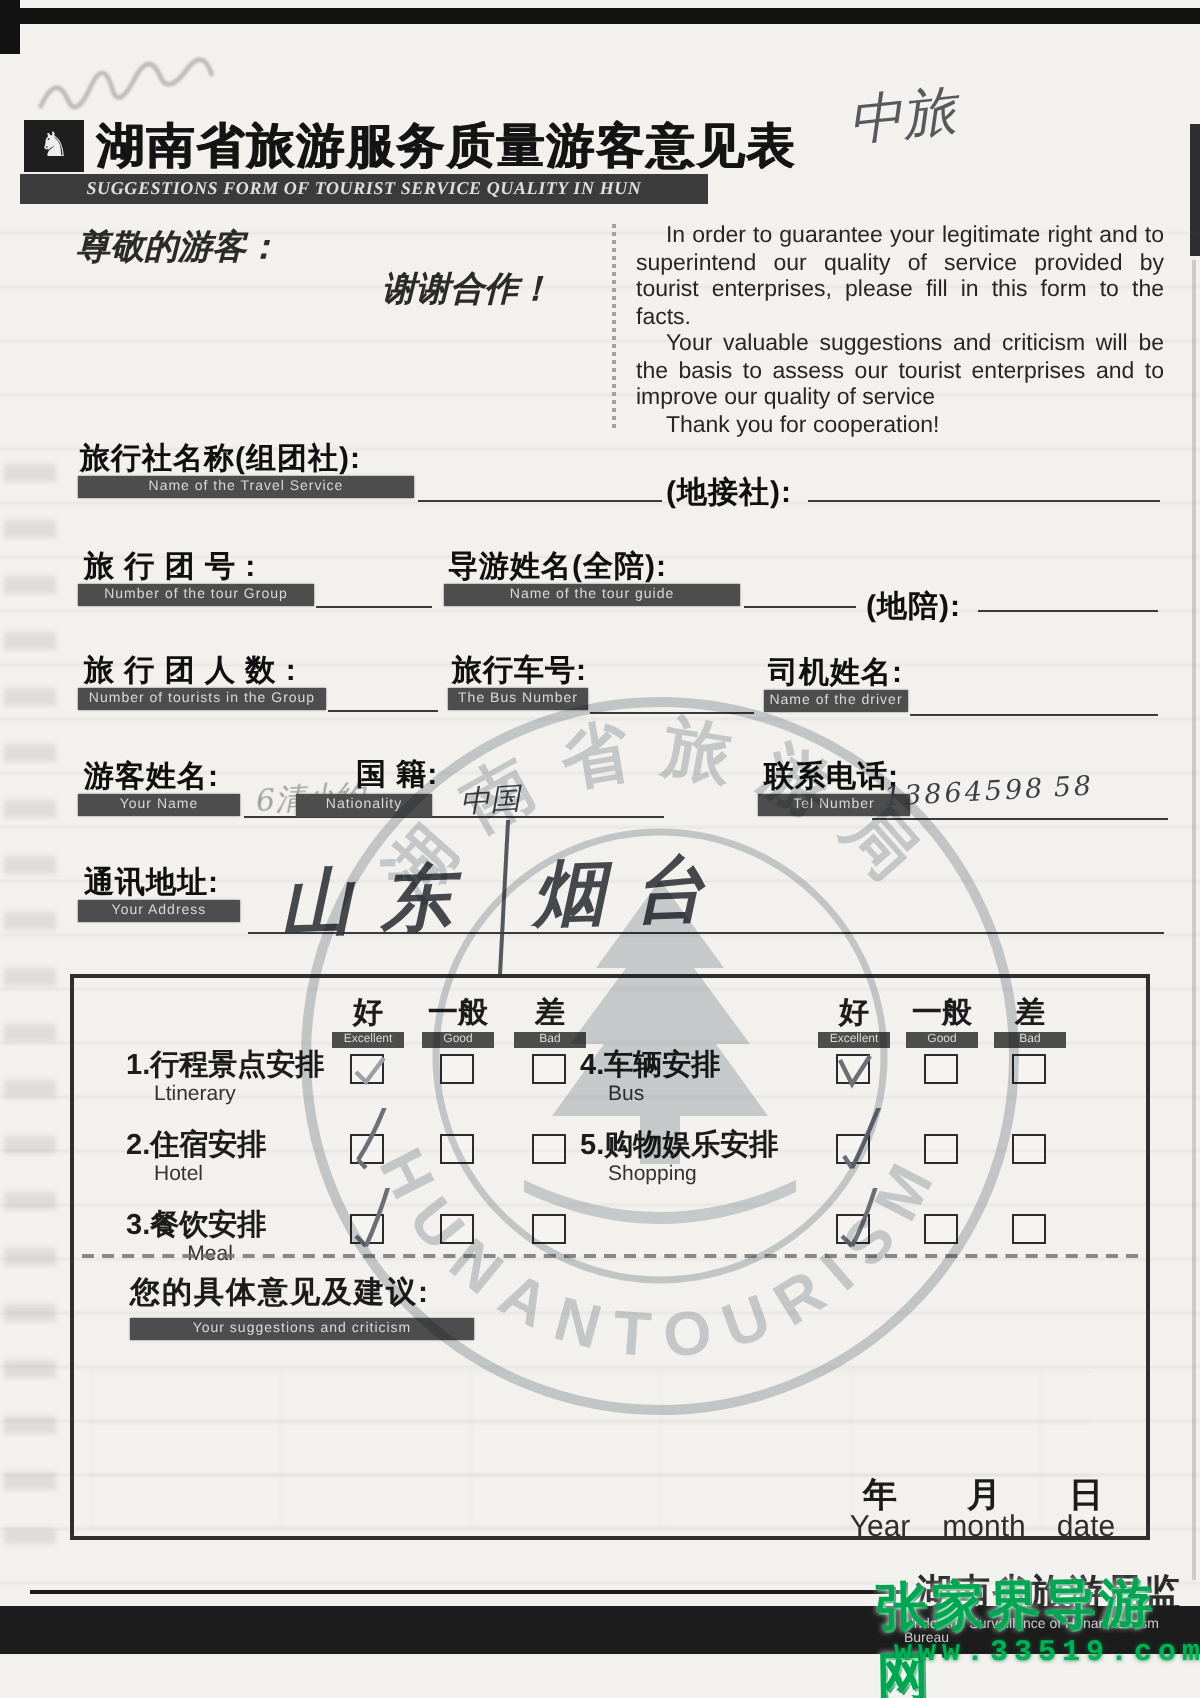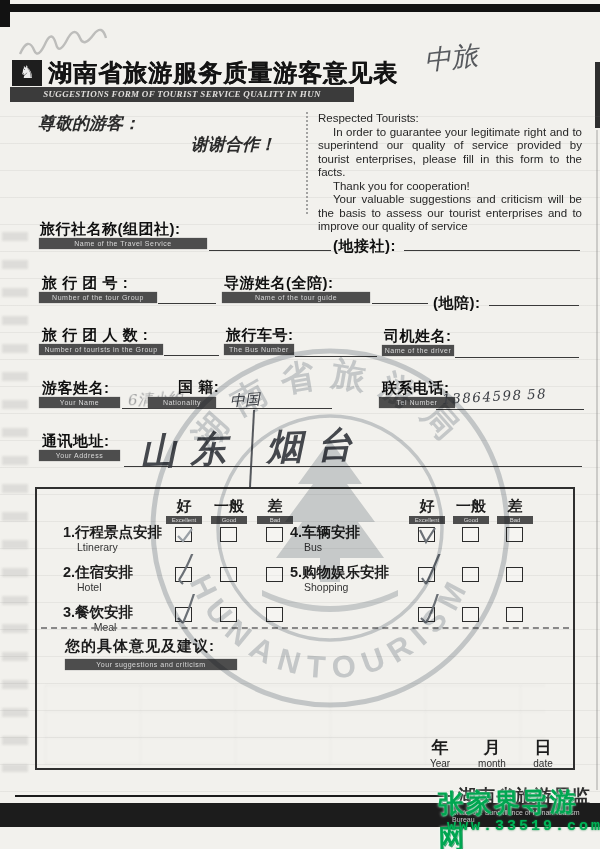--- a/index.html
+++ b/index.html
@@ -68,21 +68,21 @@
   .cb { position:absolute; width:17px; height:15px; border:1.8px solid #2b2b2b; background:rgba(255,255,255,.25); }
   .tick { position:absolute; left:-5px; top:-14px; display:none; }
   .cb.checked .tick { display:block; }
   .dash-sep { position:absolute; left:4px; top:138px; width:528px; border-top:2px dashed #6f6f6f; opacity:.8; }
   .sugg-label { position:absolute; left:28px; top:148px; font-size:15px; font-weight:bold; letter-spacing:1px; }
   .sugg-bar { position:absolute; left:28px; top:170px; width:172px; }
 
   
   .date-unit { position:absolute; width:44px; text-align:center; }
   .date-unit .zh { font-size:17px; font-weight:bold; }
-  .date-unit .en { font-size:10px; color:#2e2e2e; line-height:9px; }
+  .date-unit .en { font-size:15px; color:#2e2e2e; line-height:9px; }
 
   
   .footer-line { left:15px; top:795px; width:438px; border-top:2px solid #1a1a1a; }
   .footer-zh { left:458px; top:784px; font-size:18px; font-weight:bold; color:#2c2c2c; letter-spacing:1px; }
   .footer-bar { left:0; top:803px; width:600px; height:24px; background:#1c1c1c; }
   .footer-en { left:452px; top:809px; font-size:7px; color:#c9c9c9; }
   .wm-name { left:438px; top:785px; font-size:26px; font-weight:bold; color:#00a651;
     letter-spacing:2px; text-shadow:0 0 3px #eafff2, 1px 1px 0 #067f42; transform:rotate(-1deg); }
   .wm-url { left:447px; top:818px; font-size:15px; font-weight:bold; color:#00b257;
     letter-spacing:3px; text-shadow:0 0 2px #073; font-family:"Liberation Mono", monospace; }
@@ -109,24 +109,23 @@
 <div class="abs page-title">湖南省旅游服务质量游客意见表</div>
 <div class="abs subtitle-bar">SUGGESTIONS FORM OF TOURIST SERVICE QUALITY IN HUN</div>
 <div class="abs note-tr hand">中旅</div>
 
 <div class="abs intro-zh">
   <div>尊敬的游客：</div>
   <div class="closing">谢谢合作！</div>
 </div>
 <div class="abs intro-divider"></div>
 <div class="abs intro-en">
-  <div>Respected Tourists:</div>
   <div class="p">In order to guarantee your legitimate right and to superintend our quality of service provided by tourist enterprises, please fill in this form to the facts.</div>
+  <div class="p">Your valuable suggestions and criticism will be the basis to assess our tourist enterprises and to improve our quality of service</div>
   <div class="p">Thank you for cooperation!</div>
-  <div class="p">Your valuable suggestions and criticism will be the basis to assess our tourist enterprises and to improve our quality of service</div>
 </div>
 
 <div class="abs f-label" style="left:40px; top:220px;">旅行社名称(组团社):</div>
 <div class="abs f-bar" style="left:39px; top:238px; width:168px;">Name of the Travel Service</div>
 <div class="abs w-line" style="left:209px; top:236px; width:122px; height:15px;"></div>
 <div class="abs f-label" style="left:333px; top:237px;">(地接社):</div>
 <div class="abs w-line" style="left:404px; top:236px; width:176px; height:15px;"></div>
 
 <div class="abs f-label" style="left:42px; top:274px;">旅 行 团 号 :</div>
 <div class="abs f-bar" style="left:39px; top:292px; width:118px;">Number of the tour Group</div>

